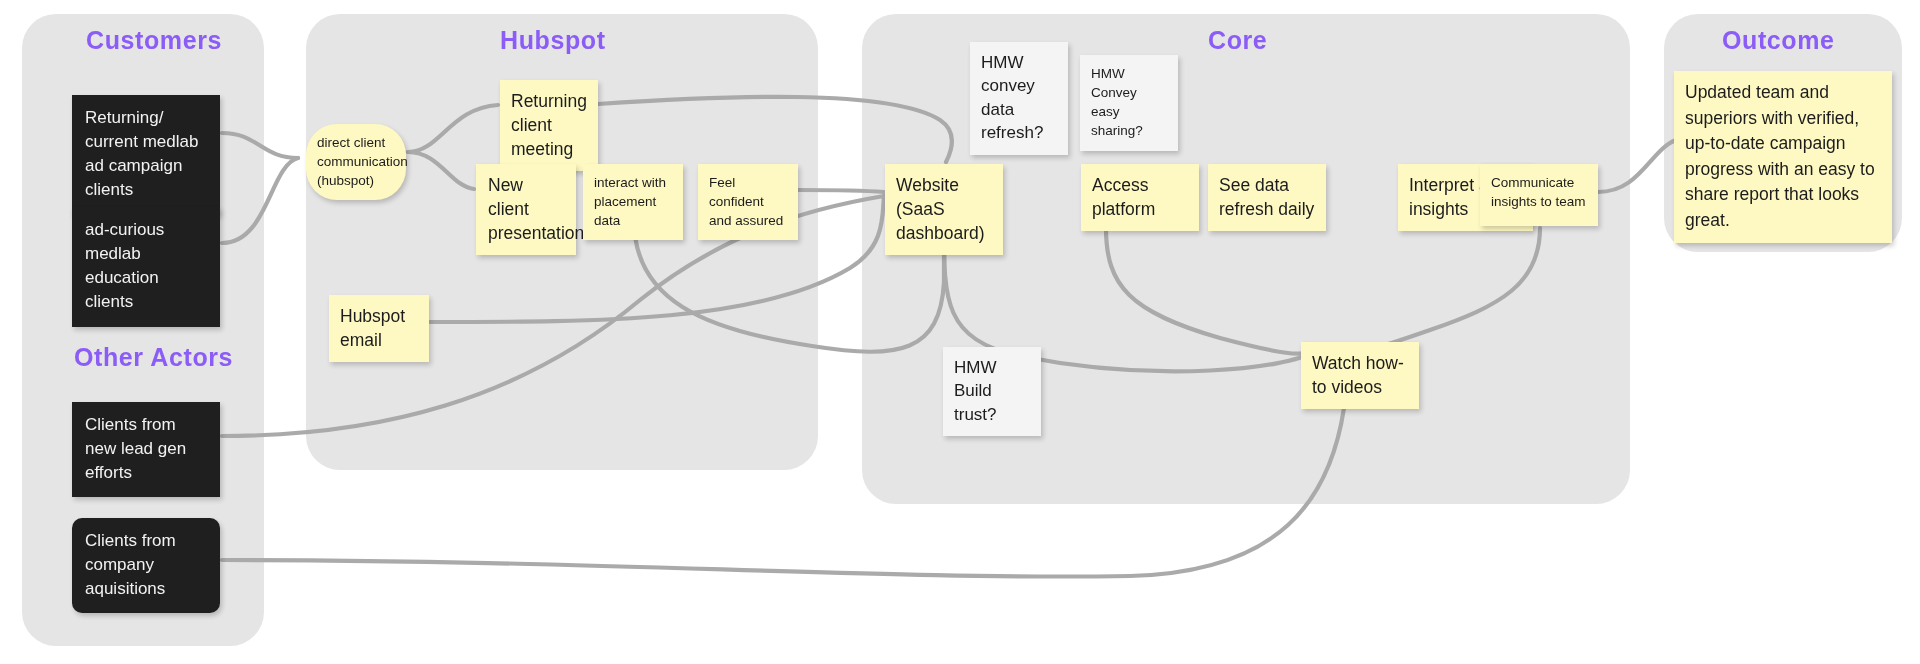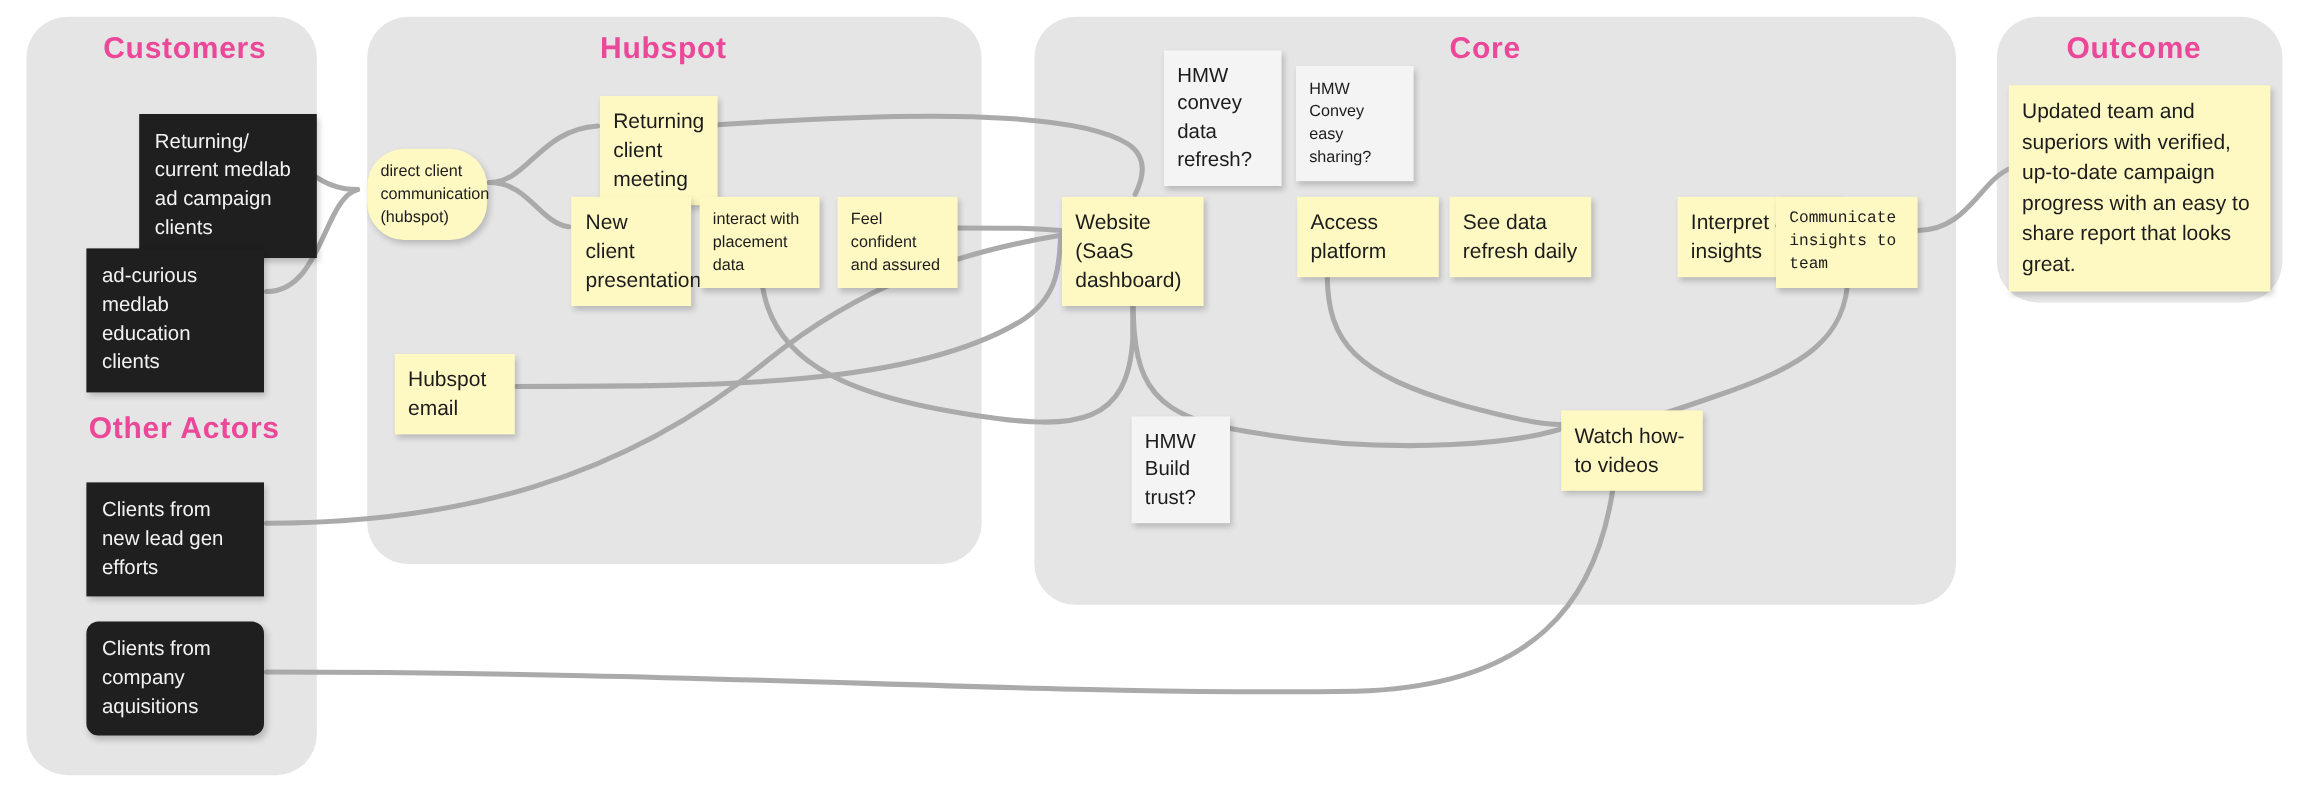--- a/index.html
+++ b/index.html
@@ -3,21 +3,21 @@
 <meta charset="utf-8">
 <style>
   html,body{margin:0;padding:0;background:#ffffff;}
   body{width:1920px;height:664px;position:relative;overflow:hidden;
        font-family:"Liberation Sans", sans-serif;}
 
   #board{position:absolute;inset:0;}
 
   
   .panel{position:absolute;background:#e5e5e5;border-radius:34px;}
-  .panel-title{position:absolute;font-size:25px;font-weight:bold;color:#ec4899;
+  .panel-title{position:absolute;font-size:25px;font-weight:bold;color:#8b5cf6;
                letter-spacing:.6px;white-space:nowrap;}
 
   
   #links{position:absolute;left:0;top:0;width:1920px;height:664px;
          pointer-events:none;}
   #links path{fill:none;stroke:#aaaaaa;stroke-width:4.2;stroke-linecap:round;}
 
   
   .card{position:absolute;box-sizing:border-box;
         box-shadow:2px 3px 5px rgba(0,0,0,.20);}
@@ -70,41 +70,41 @@
       <div class="panel-title" style="left: 500px; top: 26px;">Hubspot</div>
       <div class="panel-title" style="left: 1208px; top: 26px;">Core</div>
       <div class="panel-title" style="left: 1722px; top: 26px;">Outcome</div>
     </div>
 
   <div id="subheads">
       <div class="panel-title" style="left: 74px; top: 343px;">Other Actors</div>
     </div>
 
   <div id="actors">
-      <div class="card actor" style="left: 72px; top: 95px; width: 148px; min-height: 74px; margin-left: 44px;">Returning/ current medlab ad campaign clients</div>
+      <div class="card actor" style="left: 72px; top: 95px; width: 148px; min-height: 74px;">Returning/ current medlab ad campaign clients</div>
       <div class="card actor" style="left: 72px; top: 207px; width: 148px; min-height: 74px;">ad-curious medlab education clients</div>
       <div class="card actor" style="left: 72px; top: 402px; width: 148px; min-height: 68px;">Clients from new lead gen efforts</div>
       <div class="card actor" style="left: 72px; top: 518px; width: 148px; min-height: 74px; border-radius: 10px;">Clients from company aquisitions</div>
     </div>
 
   <div id="hmws">
       <div class="card hmw md" style="left: 970px; top: 42px; width: 98px; min-height: 54px;">HMW convey data refresh?</div>
       <div class="card hmw sm" style="left: 1080px; top: 55px; width: 98px; min-height: 54px;">HMW Convey easy sharing?</div>
-      <div class="card hmw md" style="left: 943px; top: 347px; width: 82px; min-height: 54px;">HMW Build trust?</div>
+      <div class="card hmw md" style="left: 943px; top: 347px; width: 98px; min-height: 54px;">HMW Build trust?</div>
     </div>
 
   <div id="notes">
       <div class="card note sm" style="left: 306px; top: 124px; width: 100px; min-height: 56px; border-radius: 31px;">direct client communication (hubspot)</div>
       <div class="card note md" style="left: 500px; top: 80px; width: 98px; min-height: 54px;">Returning client meeting</div>
       <div class="card note md" style="left: 476px; top: 164px; width: 100px; min-height: 54px; padding-left: 12px;">New client presentation</div>
       <div class="card note sm" style="left: 583px; top: 164px; width: 100px; min-height: 54px;">interact with placement data</div>
       <div class="card note sm" style="left: 698px; top: 164px; width: 100px; min-height: 54px;">Feel confident and assured</div>
       <div class="card note md" style="left: 329px; top: 295px; width: 100px; min-height: 54px;">Hubspot email</div>
       <div class="card note md" style="left: 885px; top: 164px; width: 118px; min-height: 62px;">Website (SaaS dashboard)</div>
       <div class="card note md" style="left: 1047px; top: 164px; width: 118px; min-height: 62px; margin-left: 34px;">Access platform</div>
       <div class="card note md" style="left: 1208px; top: 164px; width: 118px; min-height: 62px;">See data refresh daily</div>
       <div class="card note md" style="left: 1398px; top: 164px; width: 135px; min-height: 62px;">Interpret and insights</div>
-      <div class="card note sm" style="left: 1480px; top: 164px; width: 118px; min-height: 62px; font-family: Liberation Mono, monospace;">Communicate insights to team</div>
+      <div class="card note sm" style="left: 1480px; top: 164px; width: 118px; min-height: 62px;">Communicate insights to team</div>
       <div class="card note md" style="left: 1301px; top: 342px; width: 118px; min-height: 62px;">Watch how-to videos</div>
       <div class="card note lg" style="left: 1674px; top: 71px; width: 218px; min-height: 99px;">Updated team and superiors with verified, up-to-date campaign progress with an easy to share report that looks great.</div>
     </div>
 
 </div>
 
 </body></html>

